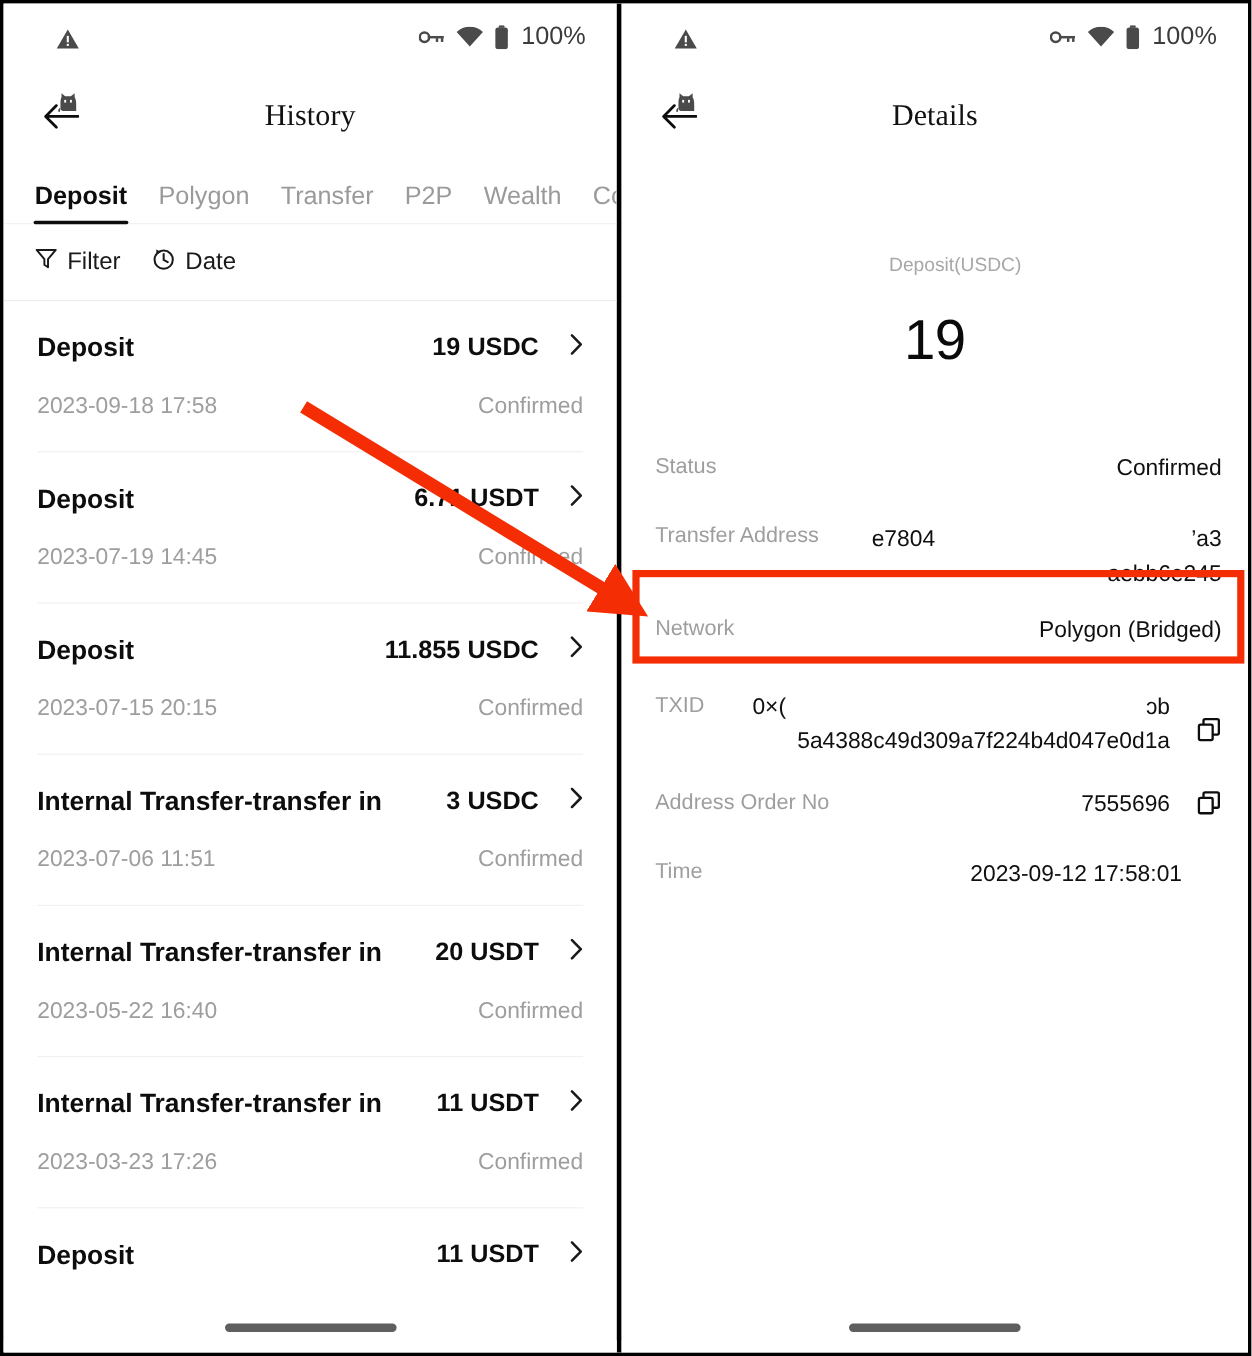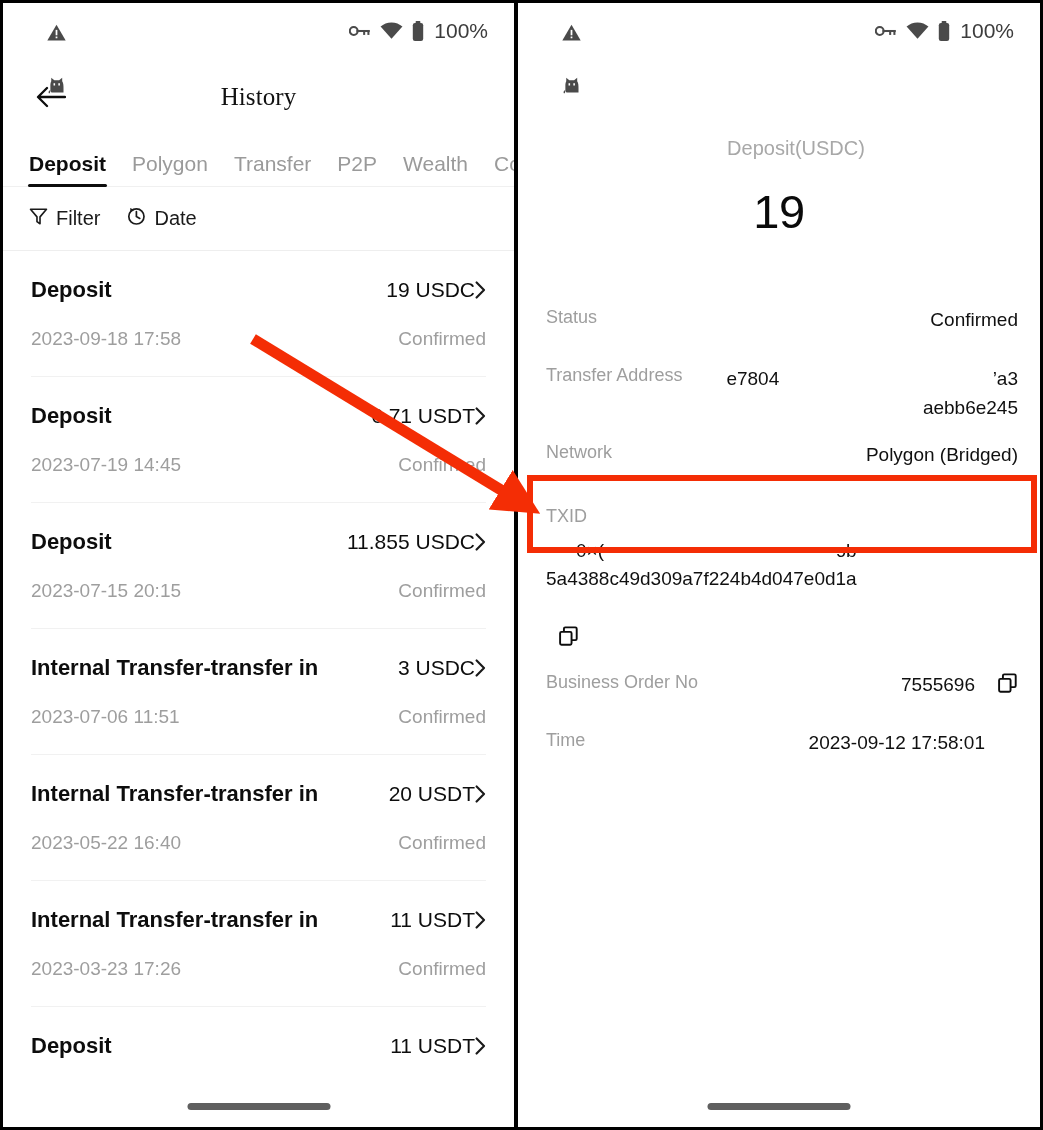--- a/index.html
+++ b/index.html
@@ -105,30 +105,30 @@
     position:relative;
     cursor:pointer;
   }
   .tx-row .tx-inner{
     padding-top:26px;padding-bottom:26px;
     border-bottom:1px solid #f1f1f1;
   }
   .tx-row.last .tx-inner{border-bottom:none;}
   .tx-top{display:flex;align-items:center;justify-content:space-between;}
   .tx-title{font-size:22px;color:#0d0d0d;font-weight:700;letter-spacing:0px;}
-  .tx-amountwrap{display:flex;align-items:center;gap:0;}
+  .tx-amountwrap{display:flex;align-items:flex-start;gap:26px;font-weight:bold;}
   .tx-amount{font-size:21px;color:#0d0d0d;}
   .chev{color:#1a1a1a;display:inline-flex;}
   .tx-bottom{display:flex;justify-content:space-between;margin-top:25px;}
   .tx-date{font-size:19px;color:#9e9e9e;}
   .tx-status{font-size:19px;color:#9e9e9e;}
 
   
   .d-amount-block{text-align:center;margin-top:78px;}
-  .d-kind{font-size:20px;color:#a8a8a8;margin-left:34px;}
+  .d-kind{font-size:16px;color:#a8a8a8;margin-left:34px;}
   .d-amount{font-size:47px;color:#0a0a0a;margin-top:24px;letter-spacing:-0.5px;font-weight:400;}
 
   .d-rows{margin-top:58px;padding:0 22px 0 28px;}
   .d-row{
     display:flex;align-items:flex-start;justify-content:space-between;
     min-height:40px;
     padding:9px 0;
     gap:10px;
     position:relative;
   }
@@ -444,20 +444,28 @@
         <span class="sb-icon">
           <svg width="12" height="20" viewBox="0 0 12 20">
               <rect x="3.6" y="0" width="4.8" height="2.2" rx="0.8" fill="#4a4a4a"></rect>
               <rect x="0.8" y="2" width="10.4" height="18" rx="2.2" fill="#4a4a4a"></rect>
             </svg>
         </span>
         <span class="sb-batt-text">100%</span>
       </div>
     </div>
 
+    <div class="appbar">
+      <div class="back-btn">
+        <svg width="30" height="22" viewBox="0 0 30 22">
+            <path d="M29 11 H3 M11 2 L2 11 L11 20" fill="none" stroke="#0d0d0d" stroke-width="2.3" stroke-linecap="round" stroke-linejoin="round"></path>
+          </svg>
+      </div>
+      <div class="appbar-title">Details</div>
+    </div>
 
     <div class="d-amount-block">
       <div class="d-kind">Deposit(USDC)</div>
       <div class="d-amount">19</div>
     </div>
 
     <div class="d-rows">
 
       <div class="d-row">
         <span class="d-label">Status</span>
@@ -473,39 +481,39 @@
           </span>
           <span class="addr-line2">aebb6e245</span>
         </span>
       </div>
 
       <div class="d-row">
         <span class="d-label">Network</span>
         <span class="d-value plain">Polygon (Bridged)</span>
       </div>
 
-      <div class="d-row" style="padding-top:15px;padding-bottom:15px;flex-direction:column;">
+      <div class="d-row" style="padding-top:15px;padding-bottom:15px;">
         <span class="d-label">TXID</span>
         <span class="hash-wrap">
           <span class="hash-line1" style="padding-left:30px;">
             <span class="hash-pre">0×(</span>
             <span class="hash-post">ɔb</span>
           </span>
           <span class="hash-line2">5a4388c49d309a7f224b4d047e0d1a</span>
         </span>
         <span class="copy-icon" style="margin-top:22px;">
           <svg width="21" height="21" viewBox="0 0 22 22">
               <rect x="6.2" y="1.4" width="13.4" height="13.4" rx="1.4" fill="none" stroke="#0d0d0d" stroke-width="2"></rect>
               <rect x="2.2" y="6.2" width="12" height="13.4" rx="1.4" fill="#ffffff" stroke="#0d0d0d" stroke-width="2"></rect>
             </svg>
         </span>
       </div>
 
       <div class="d-row">
-        <span class="d-label">Business Order No</span>
+        <span class="d-label">Address Order No</span>
         <span class="d-value plain">7555696</span>
         <span class="copy-icon">
           <svg width="21" height="21" viewBox="0 0 22 22">
               <rect x="6.2" y="1.4" width="13.4" height="13.4" rx="1.4" fill="none" stroke="#0d0d0d" stroke-width="2"></rect>
               <rect x="2.2" y="6.2" width="12" height="13.4" rx="1.4" fill="#ffffff" stroke="#0d0d0d" stroke-width="2"></rect>
             </svg>
         </span>
       </div>
 
       <div class="d-row" style="padding-right:33px;">

